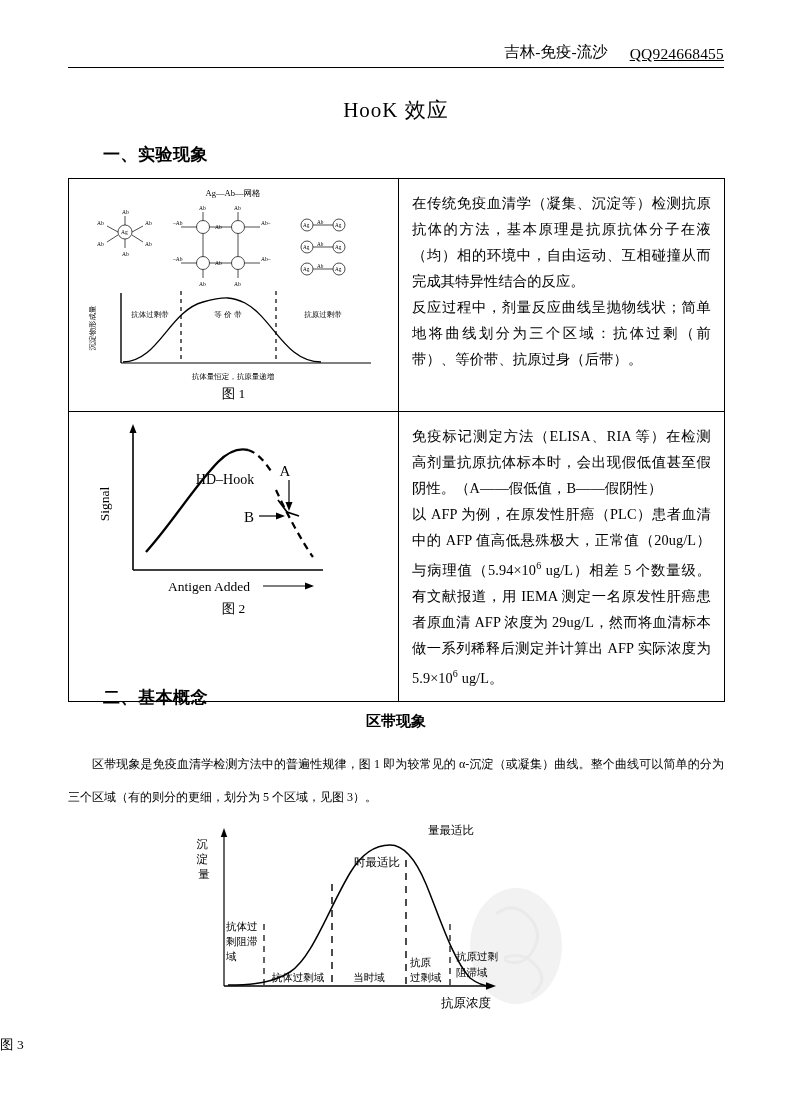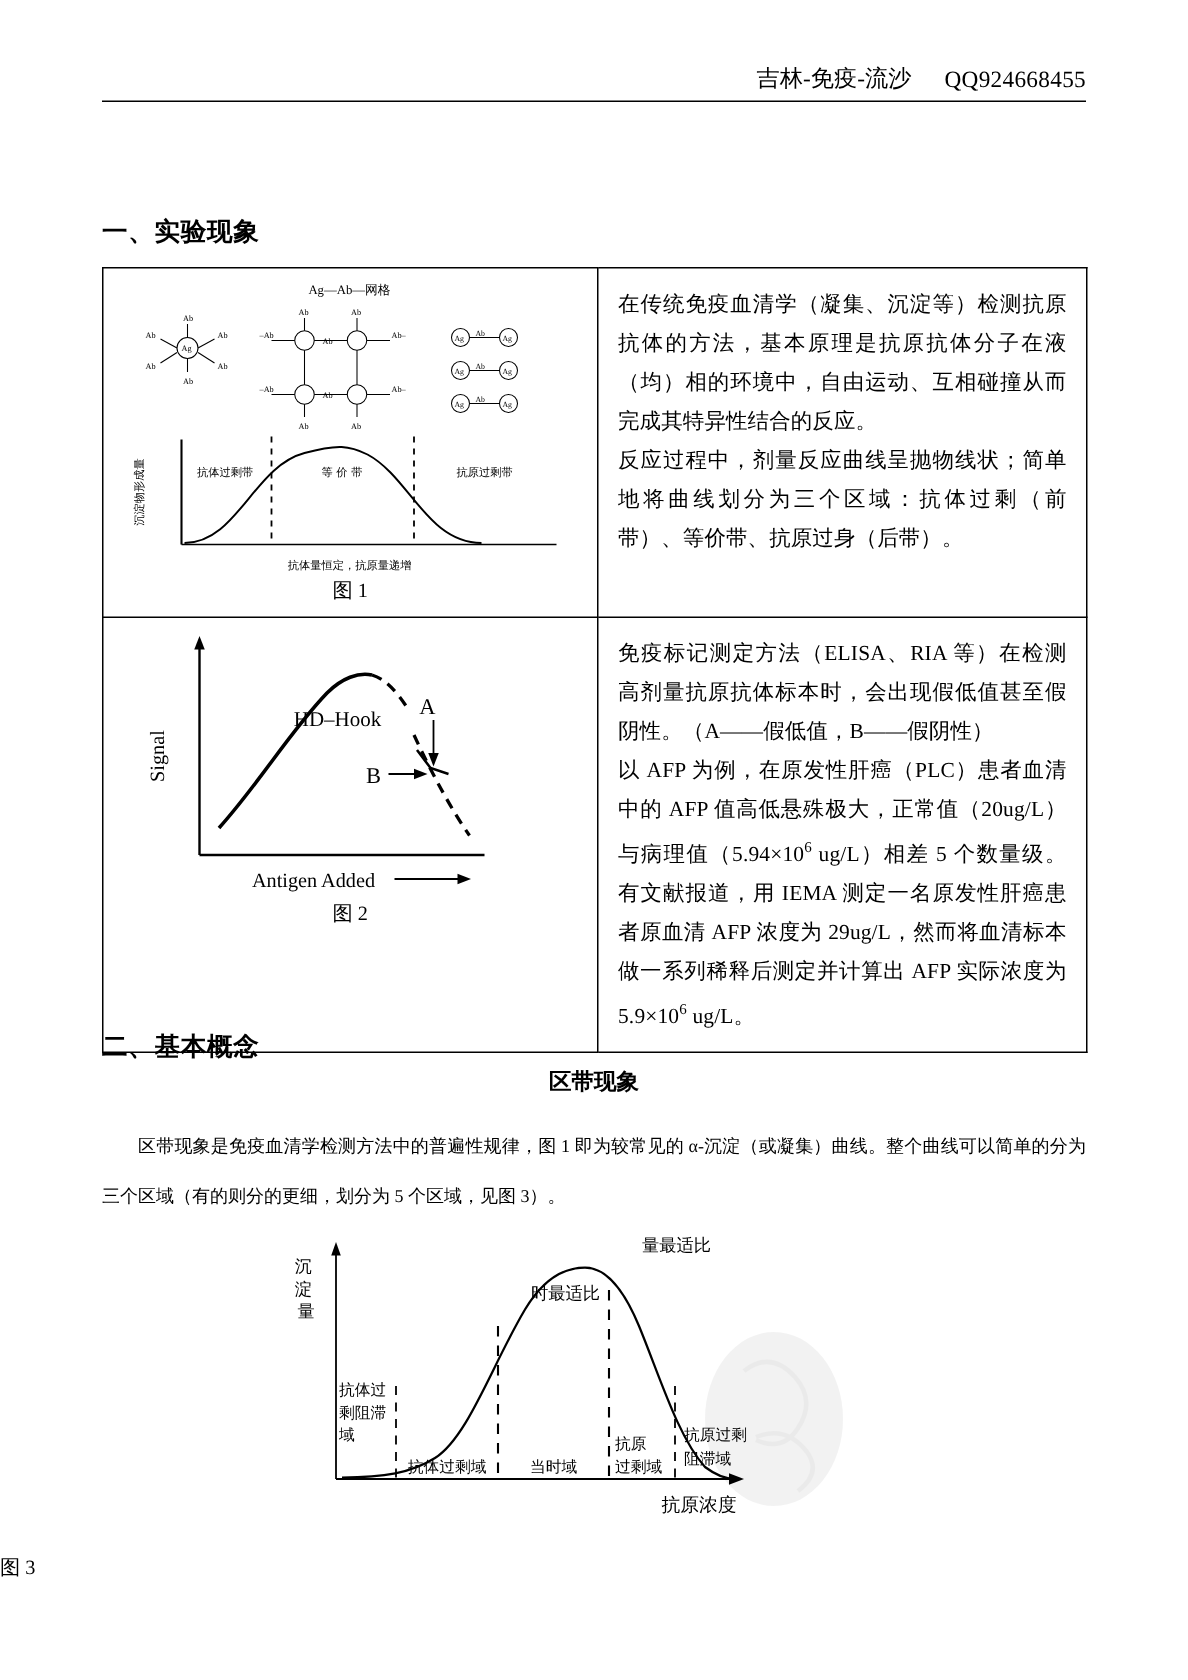--- a/index.html
+++ b/index.html
@@ -20,35 +20,36 @@
     height: 34px;
   }
   .header-inner {
     display: flex; justify-content: flex-end; align-items: flex-end;
     gap: 22px;
     font-size: 15.5px;
     padding-bottom: 4px;
     border-bottom: 1.2px solid #000;
     height: 100%;
   }
-  .header-qq { font-family: "Liberation Serif", serif; letter-spacing: .2px; }
+  .header-qq { font-family: "Liberation Serif", serif; letter-spacing: .2px; text-decoration: underline; }
 
   
   .doc-title {
     position: absolute; top: 96px; left: 0; width: 100%;
     text-align: center;
     font-size: 21px;
     letter-spacing: 1px;
   }
 
   
   .sec-heading {
     font-size: 17px; font-weight: bold;
     font-family: Liberation Mono, monospace;
     letter-spacing: .5px;
+    margin-left: 35px;
   }
   #sec1 { position: absolute; top: 143px; left: 68px; }
   #sec2 { position: absolute; top: 686px; left: 68px; }
 
   .sub-heading {
     position: absolute; top: 712px; left: 0; width: 100%;
     text-align: center;
     font-size: 15px; font-weight: bold;
     font-family: Liberation Sans, sans-serif;
   }
@@ -111,20 +112,21 @@
 
 <div class="page">
 
   <div class="header">
     <div class="header-inner">
       <span>吉林-免疫-流沙</span>
       <span class="header-qq">QQ924668455</span>
     </div>
   </div>
 
+  <div class="doc-title">HooK 效应</div>
 
   <div id="sec1" class="sec-heading">一、实验现象</div>
 
   <table class="tbl">
     <tbody>
         <tr>
       <td class="col-fig">
         <div class="fig-wrap">
           <svg width="320" height="200" viewBox="0 0 320 200">
 

